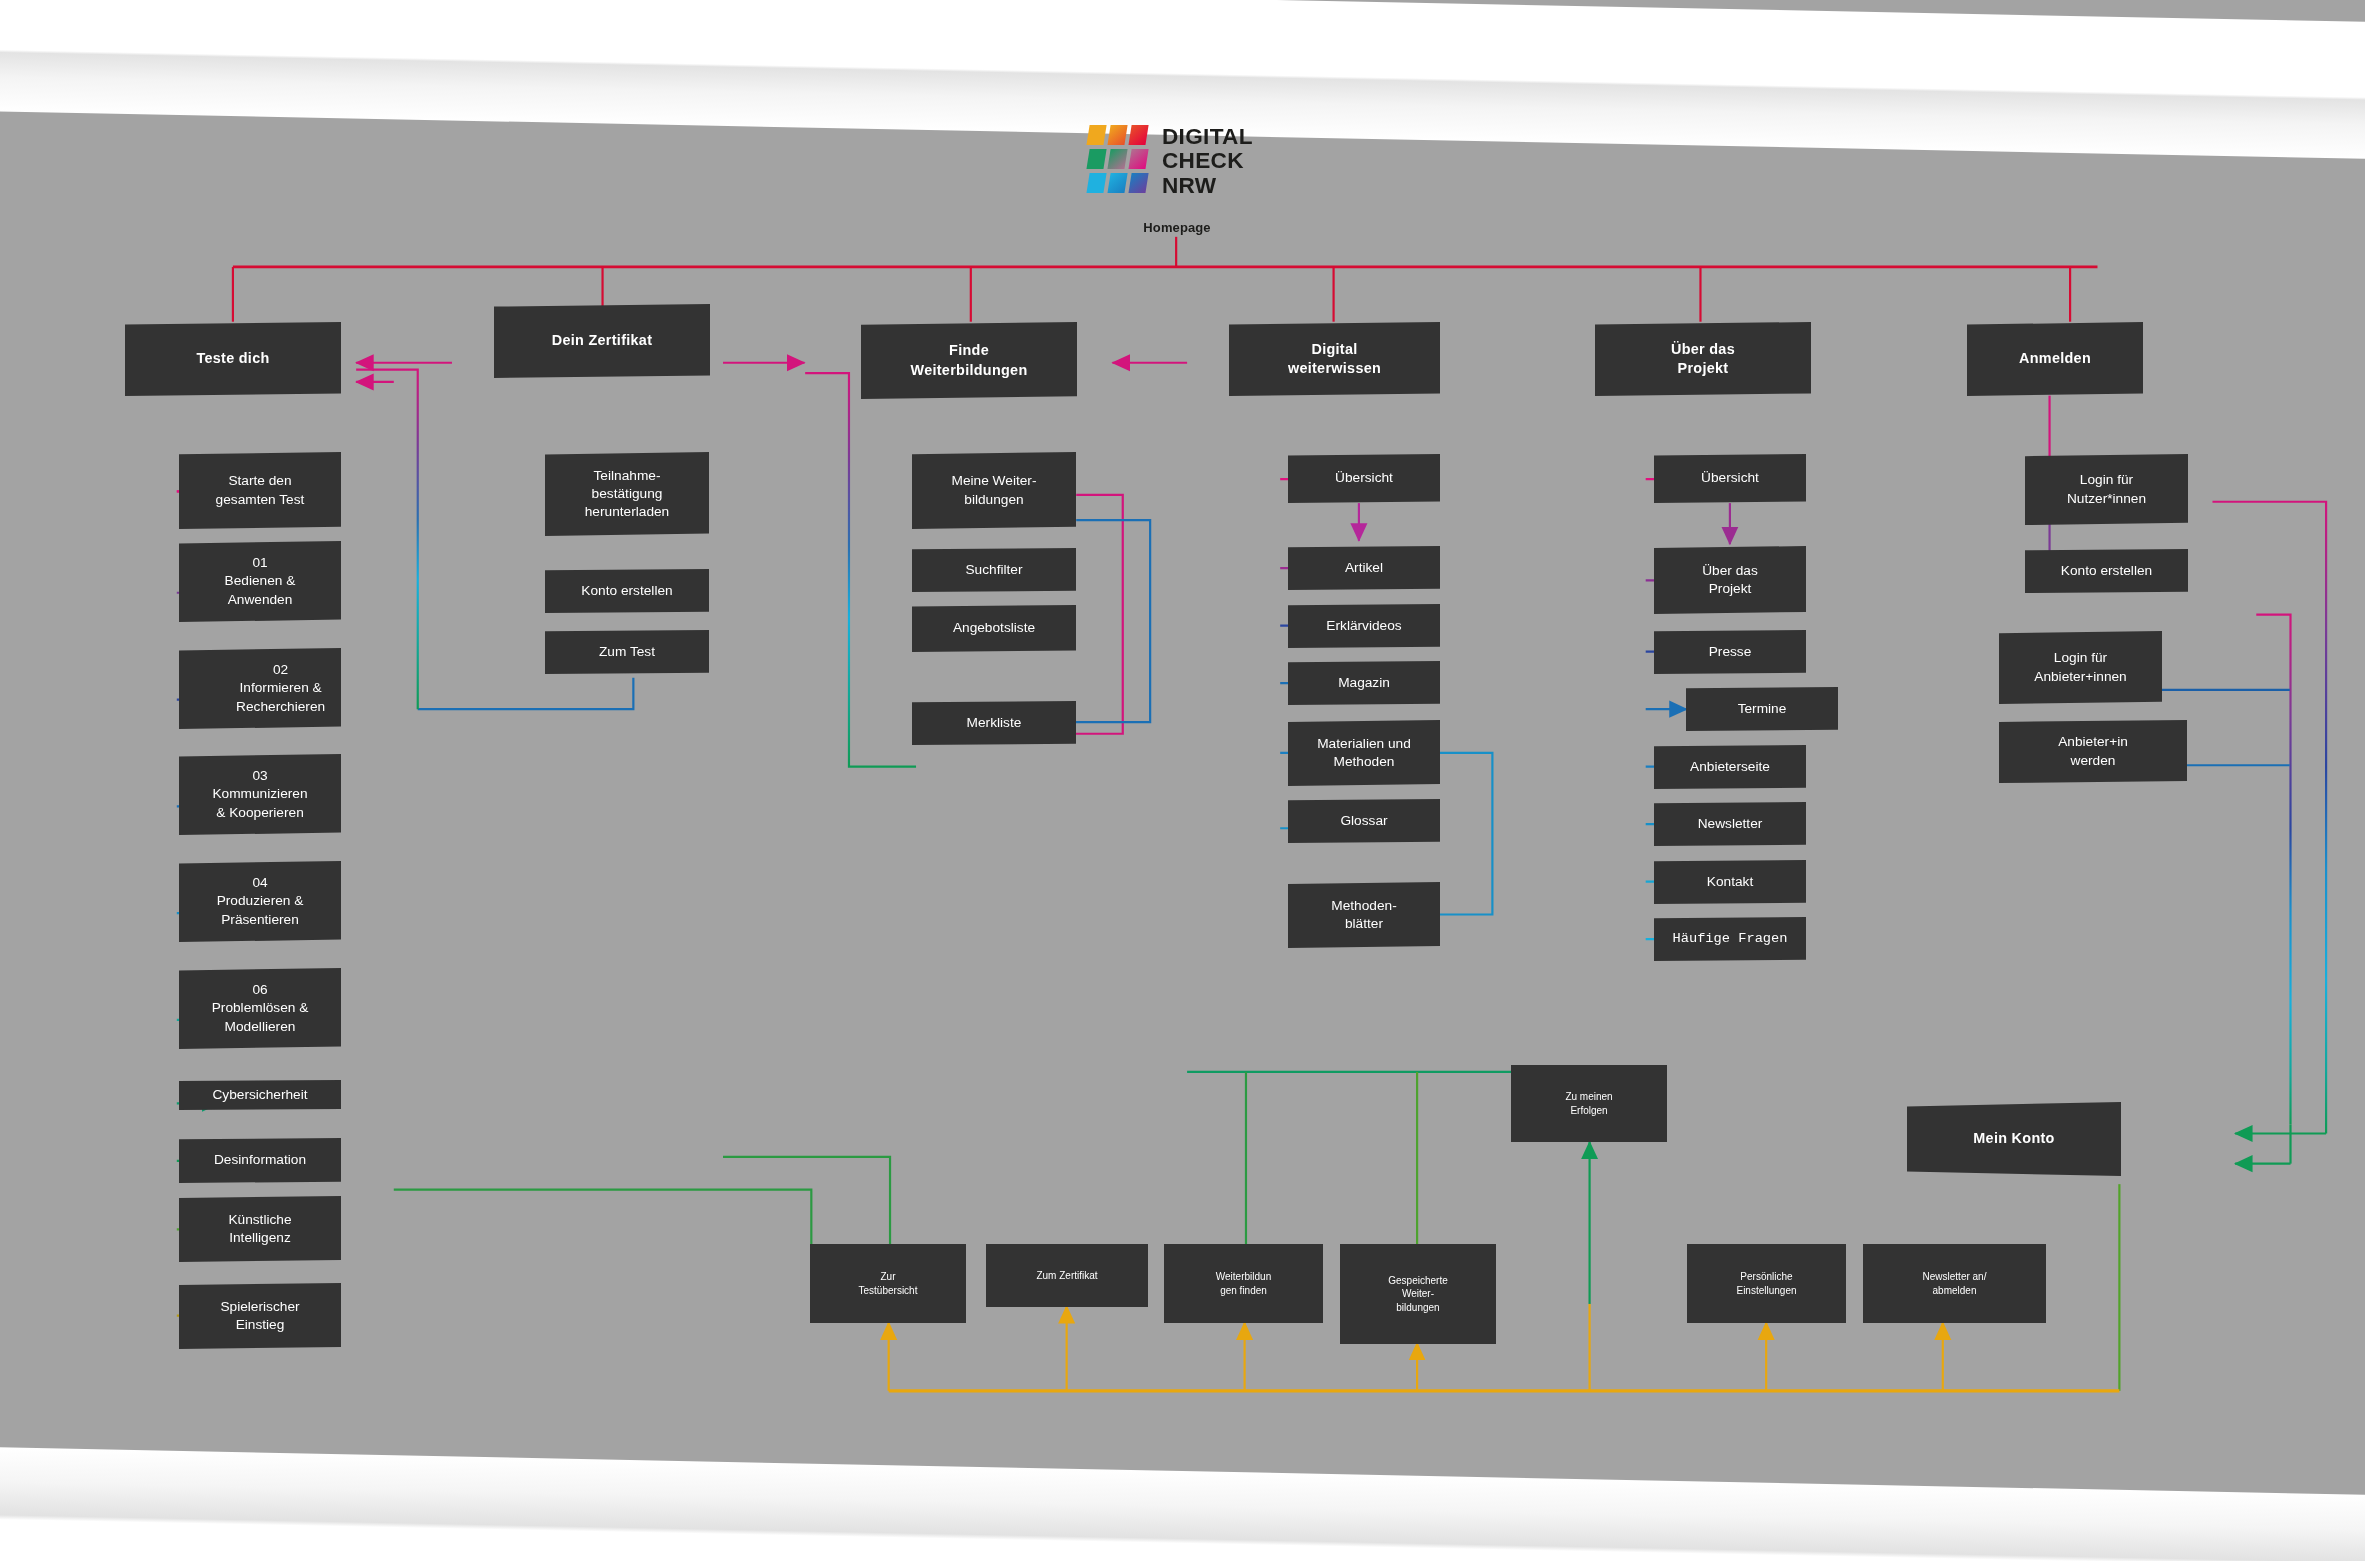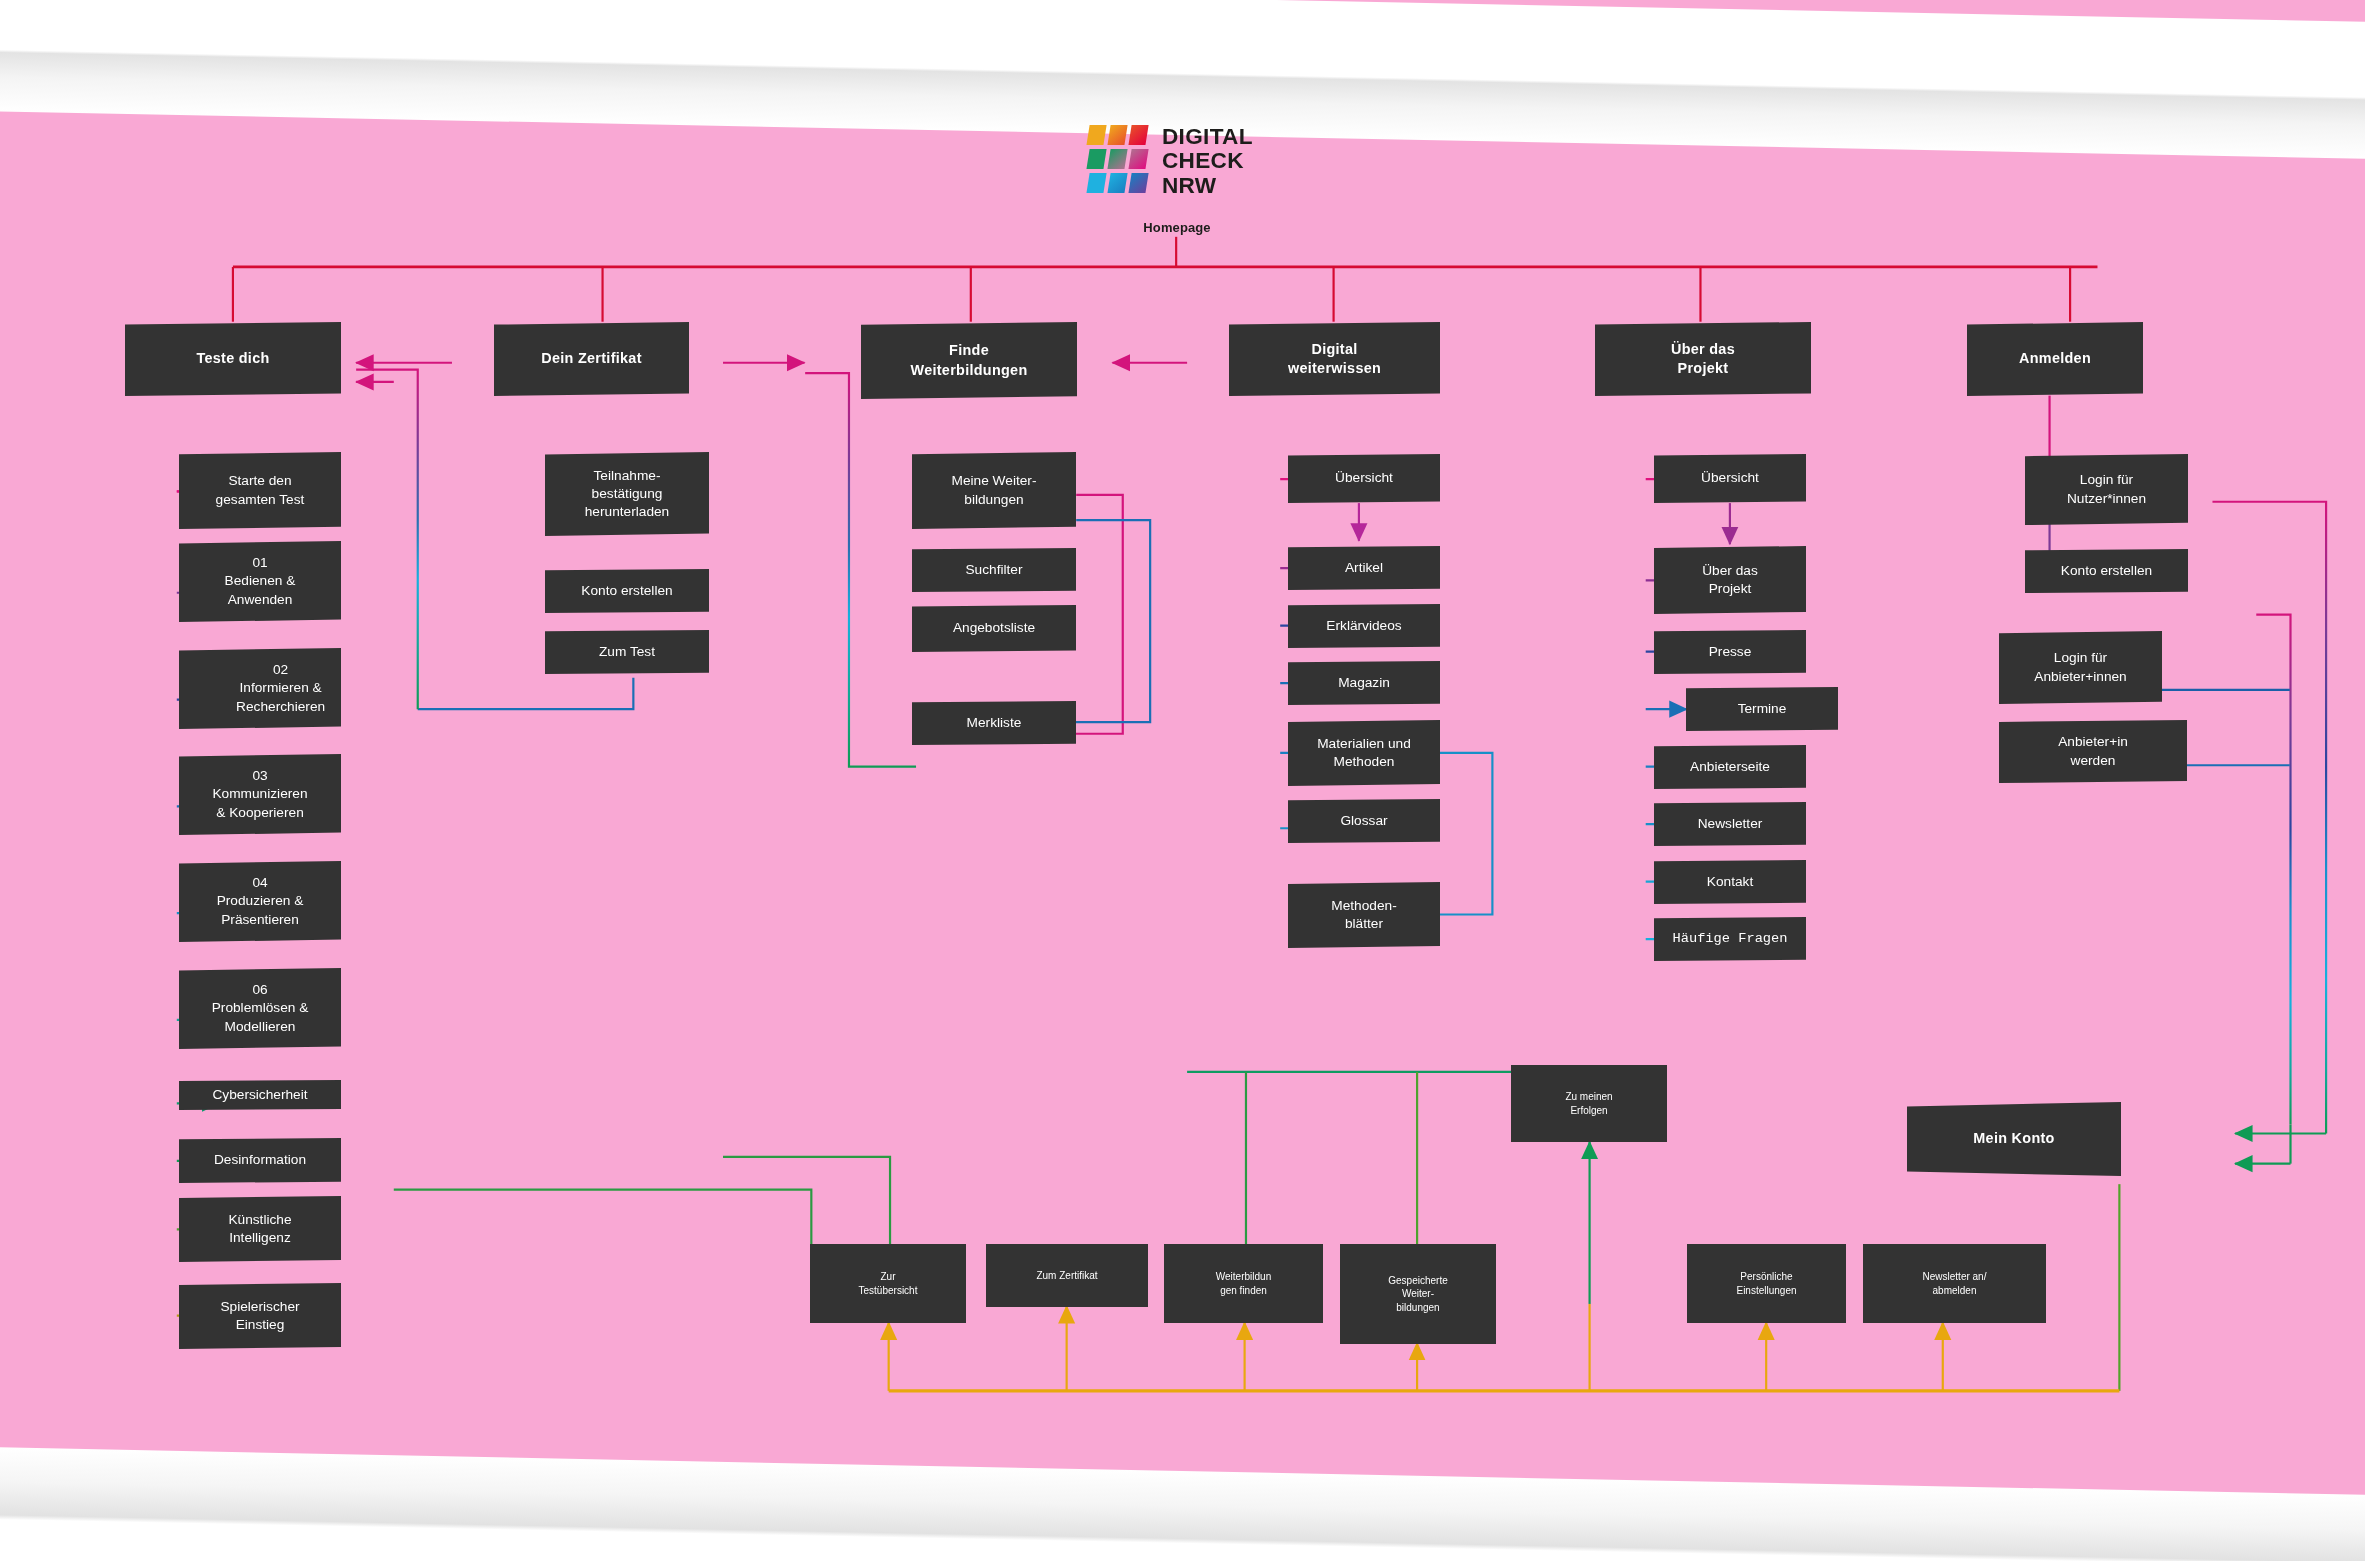--- a/index.html
+++ b/index.html
@@ -6,21 +6,21 @@
   * { box-sizing: border-box; }
   html, body {
     margin: 0; padding: 0;
     background: #ffffff;
     font-family: "Liberation Sans", "DejaVu Sans", sans-serif;
   }
   #stage {
     position: relative;
     width: 2366px;
     height: 1562px;
-    background: #f9a8d4;
+    background: #a3a3a3;
     overflow: hidden;
   }
   
   .paper-edge {
     position: absolute;
     left: -68px;
     width: 2533px;
     pointer-events: none;
   }
   .paper-edge-top {
@@ -356,21 +356,21 @@
   <div class="node lvl2" style="left:179px;top:968px;width:162px;height:81px;">06
 Problemlösen &amp;
 Modellieren</div>
   <div class="node lvl2" style="left:179px;top:1080px;width:162px;height:30px;">Cybersicherheit</div>
   <div class="node lvl2" style="left:179px;top:1138px;width:162px;height:45px;">Desinformation</div>
   <div class="node lvl2" style="left:179px;top:1196px;width:162px;height:66px;">Künstliche
 Intelligenz</div>
   <div class="node lvl2" style="left:179px;top:1283px;width:162px;height:66px;">Spielerischer
 Einstieg</div>
 
-  <div class="node lvl1" style="left:494px;top:322px;width:195px;height:74px;">Dein Zertifikat</div>
+  <div class="node lvl1" style="left:494px;top:304px;width:216px;height:74px;">Dein Zertifikat</div>
   <div class="node lvl2" style="left:545px;top:452px;width:164px;height:84px;">Teilnahme-
 bestätigung
 herunterladen</div>
   <div class="node lvl2" style="left:545px;top:569px;width:164px;height:44px;">Konto erstellen</div>
   <div class="node lvl2" style="left:545px;top:630px;width:164px;height:44px;">Zum Test</div>
 
   <div class="node lvl1" style="left:861px;top:322px;width:216px;height:77px;">Finde
 Weiterbildungen</div>
   <div class="node lvl2" style="left:912px;top:452px;width:164px;height:77px;">Meine Weiter-
 bildungen</div>

